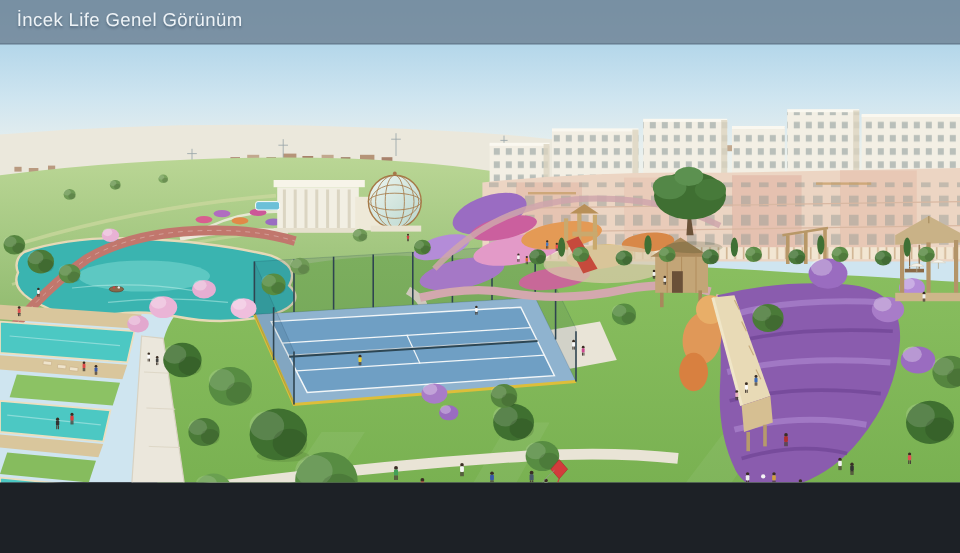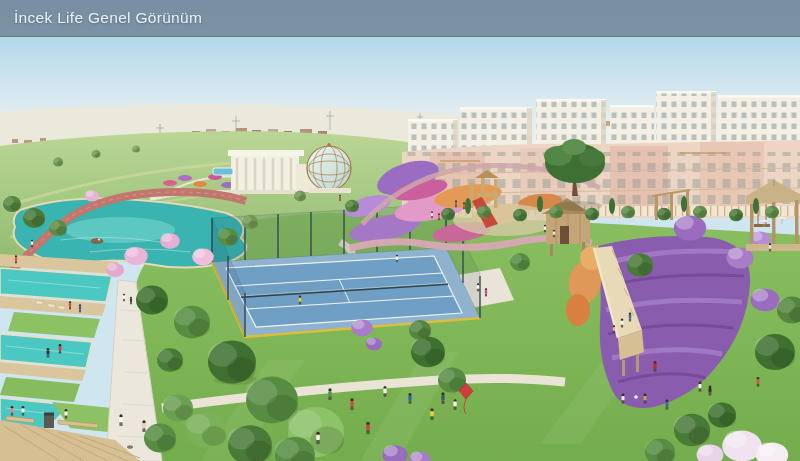--- a/index.html
+++ b/index.html
@@ -1,16 +1,16 @@
 <!DOCTYPE html>
 <html><head>
 <meta charset="utf-8">
 <style>
   html,body{margin:0;padding:0;background:#1d2126;}
-  .stage{position:relative;width:800px;height:461px;overflow:hidden;
+  .stage{position:relative;width:800px;height:402px;overflow:hidden;
          font-family:"Liberation Sans",sans-serif;background:#cfe5f0;}
   .stage svg{position:absolute;inset:0;display:block;}
   .titlebar{position:absolute;top:0;left:0;right:0;height:37px;z-index:5;
             background:rgba(112,132,150,.84);
             border-bottom:1px solid rgba(35,55,75,.28);
             display:flex;align-items:center;padding:0 14px;box-sizing:border-box;}
   .titlebar .title{color:#eef3f7;font-size:15.5px;letter-spacing:.3px;
             text-shadow:0 1px 2px rgba(20,40,60,.35);white-space:nowrap;}
 </style>
 </head>

